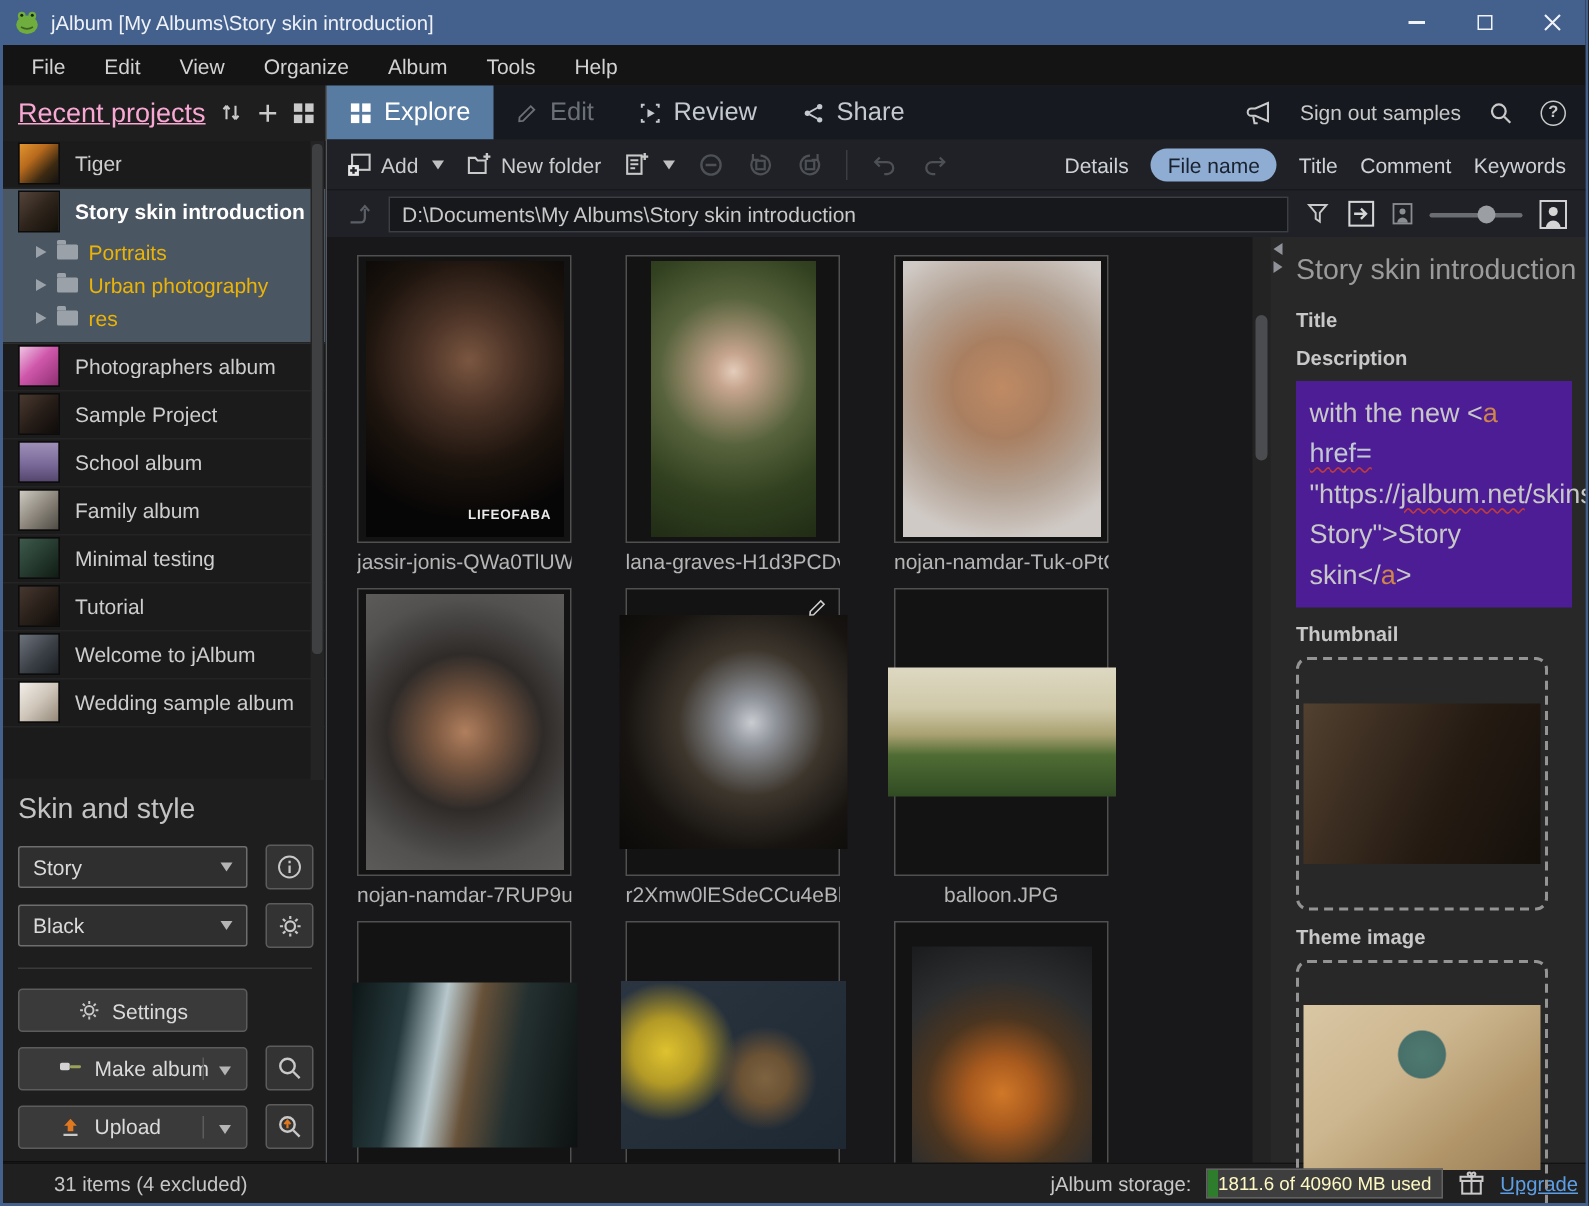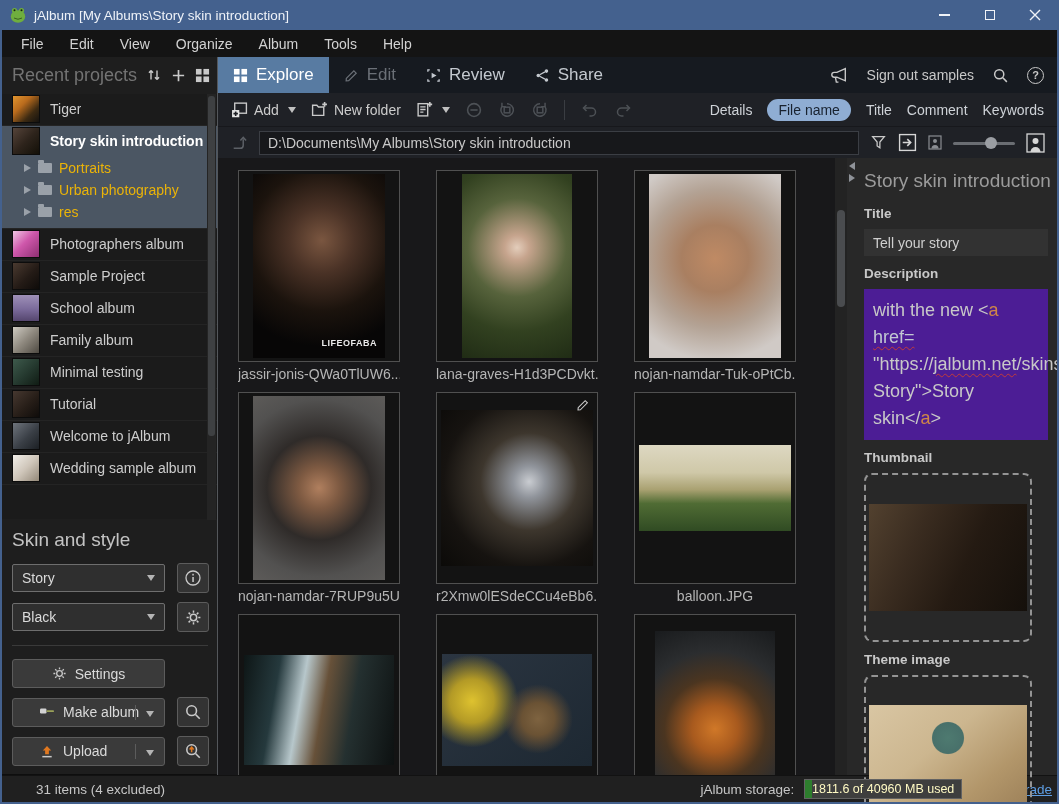--- a/index.html
+++ b/index.html
@@ -23,21 +23,21 @@
 
   
   .menubar { height:27px; background:#141414; display:flex; align-items:center; padding-left:6px; }
   .menu-item { padding:0 13px; font-size:14px; color:#d2d2d2; height:100%; display:flex; align-items:center; }
 
   .body { display:flex; height:718px; }
 
   
   .sidebar { width:216px; flex:none; background:#1e1e1e; border-right:1px solid #54575b; display:flex; flex-direction:column; position:relative; }
   .sidebar-header { height:37px; display:flex; align-items:center; padding:0 8px 0 10px; gap:9px; }
-  .sidebar-header .hdr-title { font-size:18px; color:#737373; flex:1; white-space:nowrap; }
+  .sidebar-header .hdr-title { font-size:18px; color:#f9a8d4; flex:1; white-space:nowrap;text-decoration:underline; }
   .project-list { height:426px; overflow:hidden; position:relative; background:#1b1b1b; }
   .project { border-bottom:1px solid #242424; }
   .project-head { height:31px; display:flex; align-items:center; gap:10px; padding-left:10px; }
   .p-thumb { width:28px; height:28px; flex:none; border:1px solid #0c0c0c; }
   .p-label { font-size:14px; color:#cdcdcd; white-space:nowrap; overflow:hidden; }
   .project.selected { background:#4b5663; padding-bottom:5px; }
   .project.selected .p-label { color:#ffffff; font-weight:bold; }
   .tree-row { height:22px; display:flex; align-items:center; gap:7px; padding-left:22px; }
   .tri-right { width:0; height:0; border-left:7px solid #9aa1a9; border-top:4.5px solid transparent; border-bottom:4.5px solid transparent; }
   .folder-ic { width:14px; height:10px; background:#9aa1a9; position:relative; border-radius:1px; }
@@ -80,21 +80,21 @@
   .pathbar { height:31px; background:#1f2126; display:flex; align-items:center; padding:0 12px; gap:11px; }
   .path-input { width:600px; height:24px; background:#17181b; border:1px solid #3b3e44; color:#c9c9c9; font-size:14px; font-family:"Liberation Sans",sans-serif; padding:0 8px; }
   .path-right { margin-left:auto; display:flex; align-items:center; gap:11px; }
   .slider { position:relative; width:62px; height:14px; }
   .slider .track { position:absolute; top:6px; left:0; right:0; height:3px; background:#6a6d72; border-radius:2px; }
   .slider .knob { position:absolute; top:1px; left:32px; width:12px; height:12px; background:#9b9ea3; border-radius:50%; }
 
   
   .content { flex:1; display:flex; min-height:0; }
   .grid { width:617px; flex:none; background:#18181a; padding:12px 0 0 20px; display:flex; flex-wrap:wrap; column-gap:36px; align-content:flex-start; overflow:hidden; }
-  .cell { width:162px; margin-bottom:6px; }
+  .cell { width:143px; margin-bottom:6px; }
   .card { height:192px; border:1px solid #505050; background:#131313; position:relative; display:flex; align-items:center; justify-content:center; }
   .photo { position:relative; flex:none; }
   .photo-overlay-text { position:absolute; bottom:10px; right:8px; font-size:9px; font-weight:bold; color:#eaeaea; letter-spacing:0.5px; }
   .edit-badge { position:absolute; top:5px; right:7px; }
   .caption { height:24px; line-height:24px; text-align:center; font-size:14px; color:#b5b5b5; white-space:nowrap; overflow:hidden; }
 
   .v-scroll { width:12px; flex:none; background:#232323; position:relative; }
   .v-scroll .vthumb { position:absolute; left:2px; right:2px; top:52px; height:97px; background:#4a4c4f; border-radius:4px; }
 
   
@@ -571,21 +571,20 @@
             <div class="vthumb"></div>
           </div>
 
         <div class="inspector">
           <div class="collapse-handles">
             <span class="tri-left-sm"></span>
             <span class="tri-right-sm"></span>
           </div>
           <div class="insp-title">Story skin introduction</div>
           <div class="insp-label">Title</div>
-          <input class="insp-input" type="text" value="Tell your story" style="">
           <div class="insp-label">Description</div>
           <div class="insp-desc" id="description-box"><span class="seg-plain">with the new &lt;</span><span class="seg-tag">a</span><span class="seg-plain"> </span><span class="seg-attr squiggle">href=</span><br><span class="seg-plain">"https://</span><span class="seg-plain squiggle">jalbum.net</span><span class="seg-plain">/skins/skin/</span><br><span class="seg-plain">Story"&gt;Story skin&lt;/</span><span class="seg-tag">a</span><span class="seg-plain">&gt;</span></div>
           <div class="insp-label">Thumbnail</div>
           <div class="dash-box">
             <div class="dash-img" id="thumb-img" style="background: linear-gradient(115deg, rgb(82, 65, 47) 0%, rgb(58, 44, 32) 30%, rgb(36, 26, 18) 60%, rgb(21, 16, 11) 100%);"></div>
           </div>
           <div class="insp-label">Theme image</div>
           <div class="dash-box">
             <div class="dash-img" id="theme-img" style="background: radial-gradient(circle at 50% 30%, rgb(78, 122, 112) 0%, rgb(72, 112, 106) 14%, rgba(0, 0, 0, 0) 15%), linear-gradient(140deg, rgb(217, 198, 163) 0%, rgb(204, 182, 143) 40%, rgb(178, 150, 106) 72%, rgb(154, 126, 87) 100%);"></div>
           </div>

